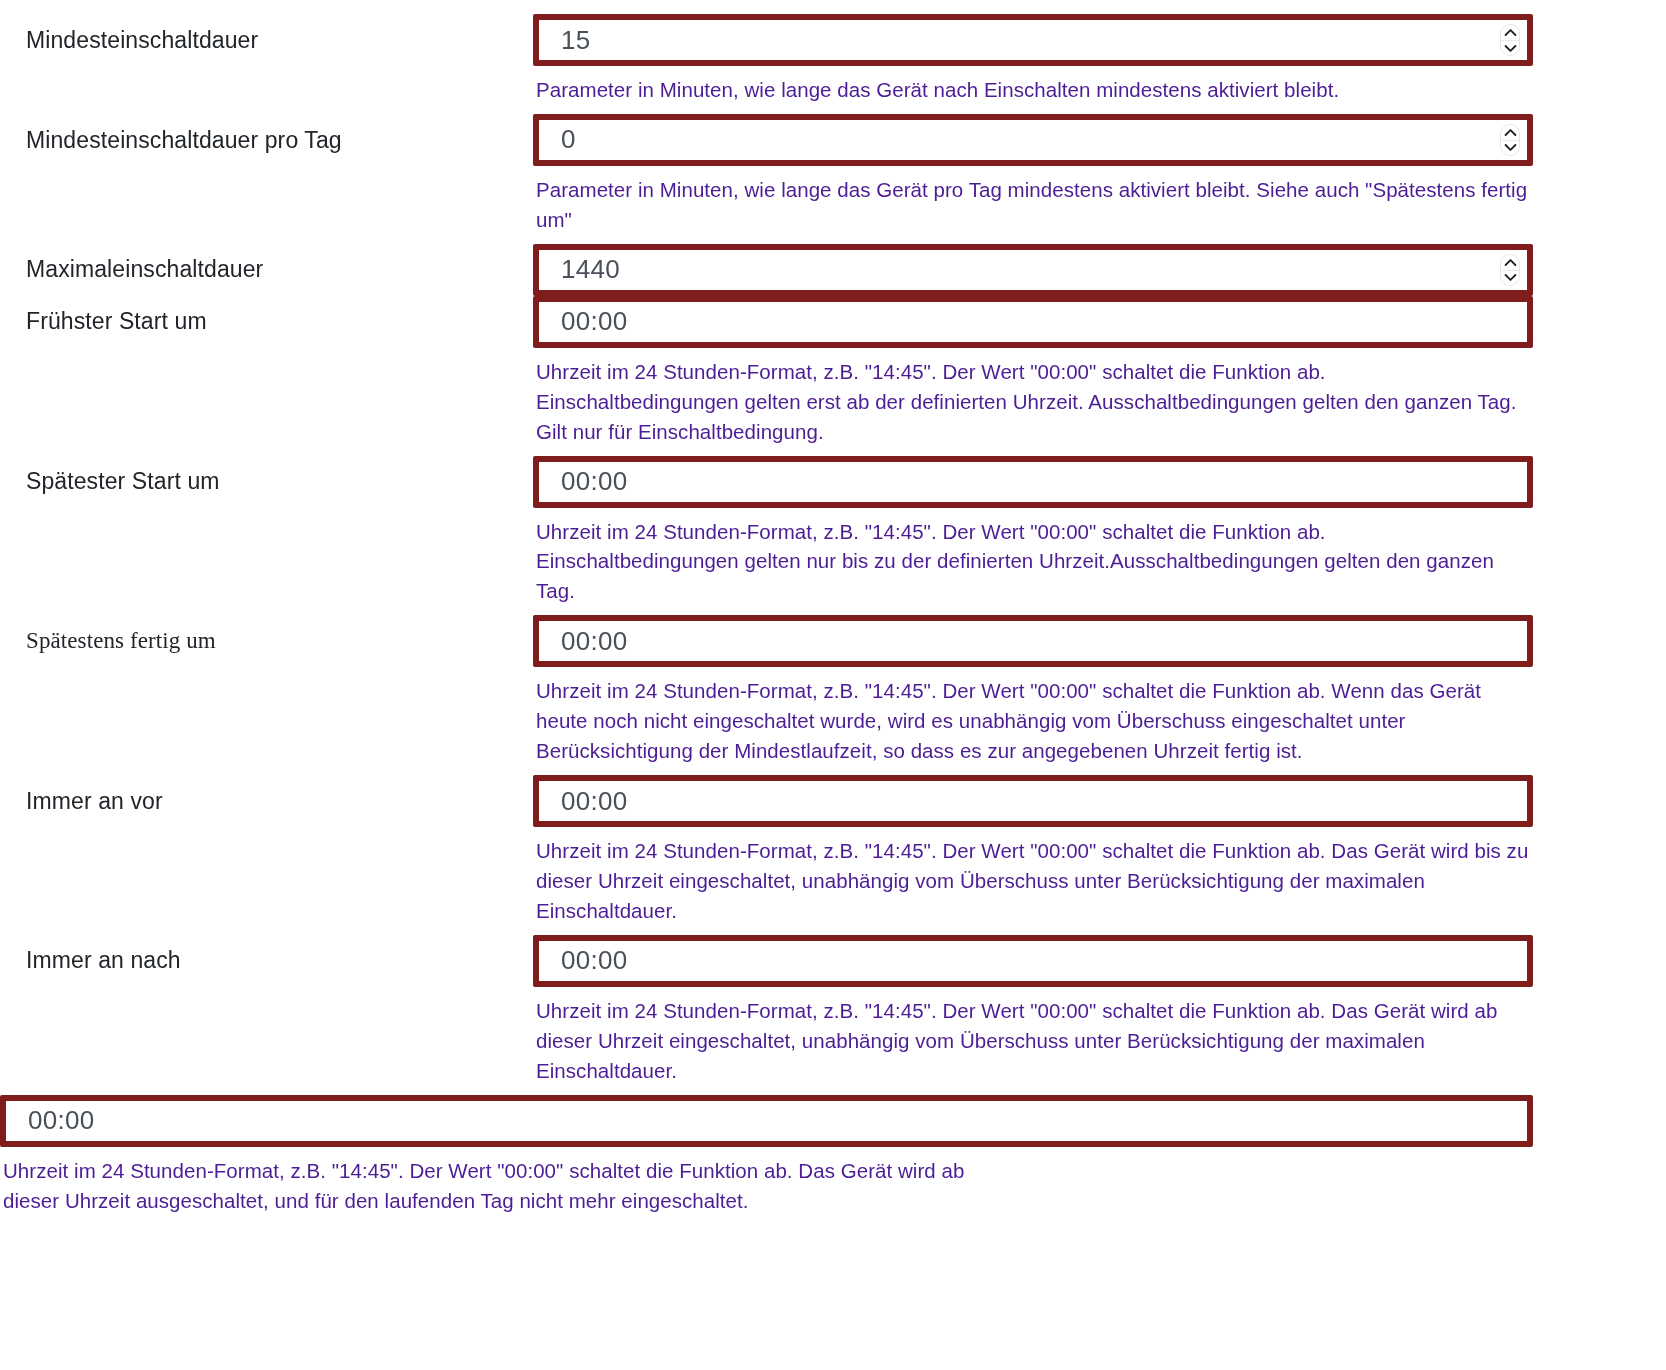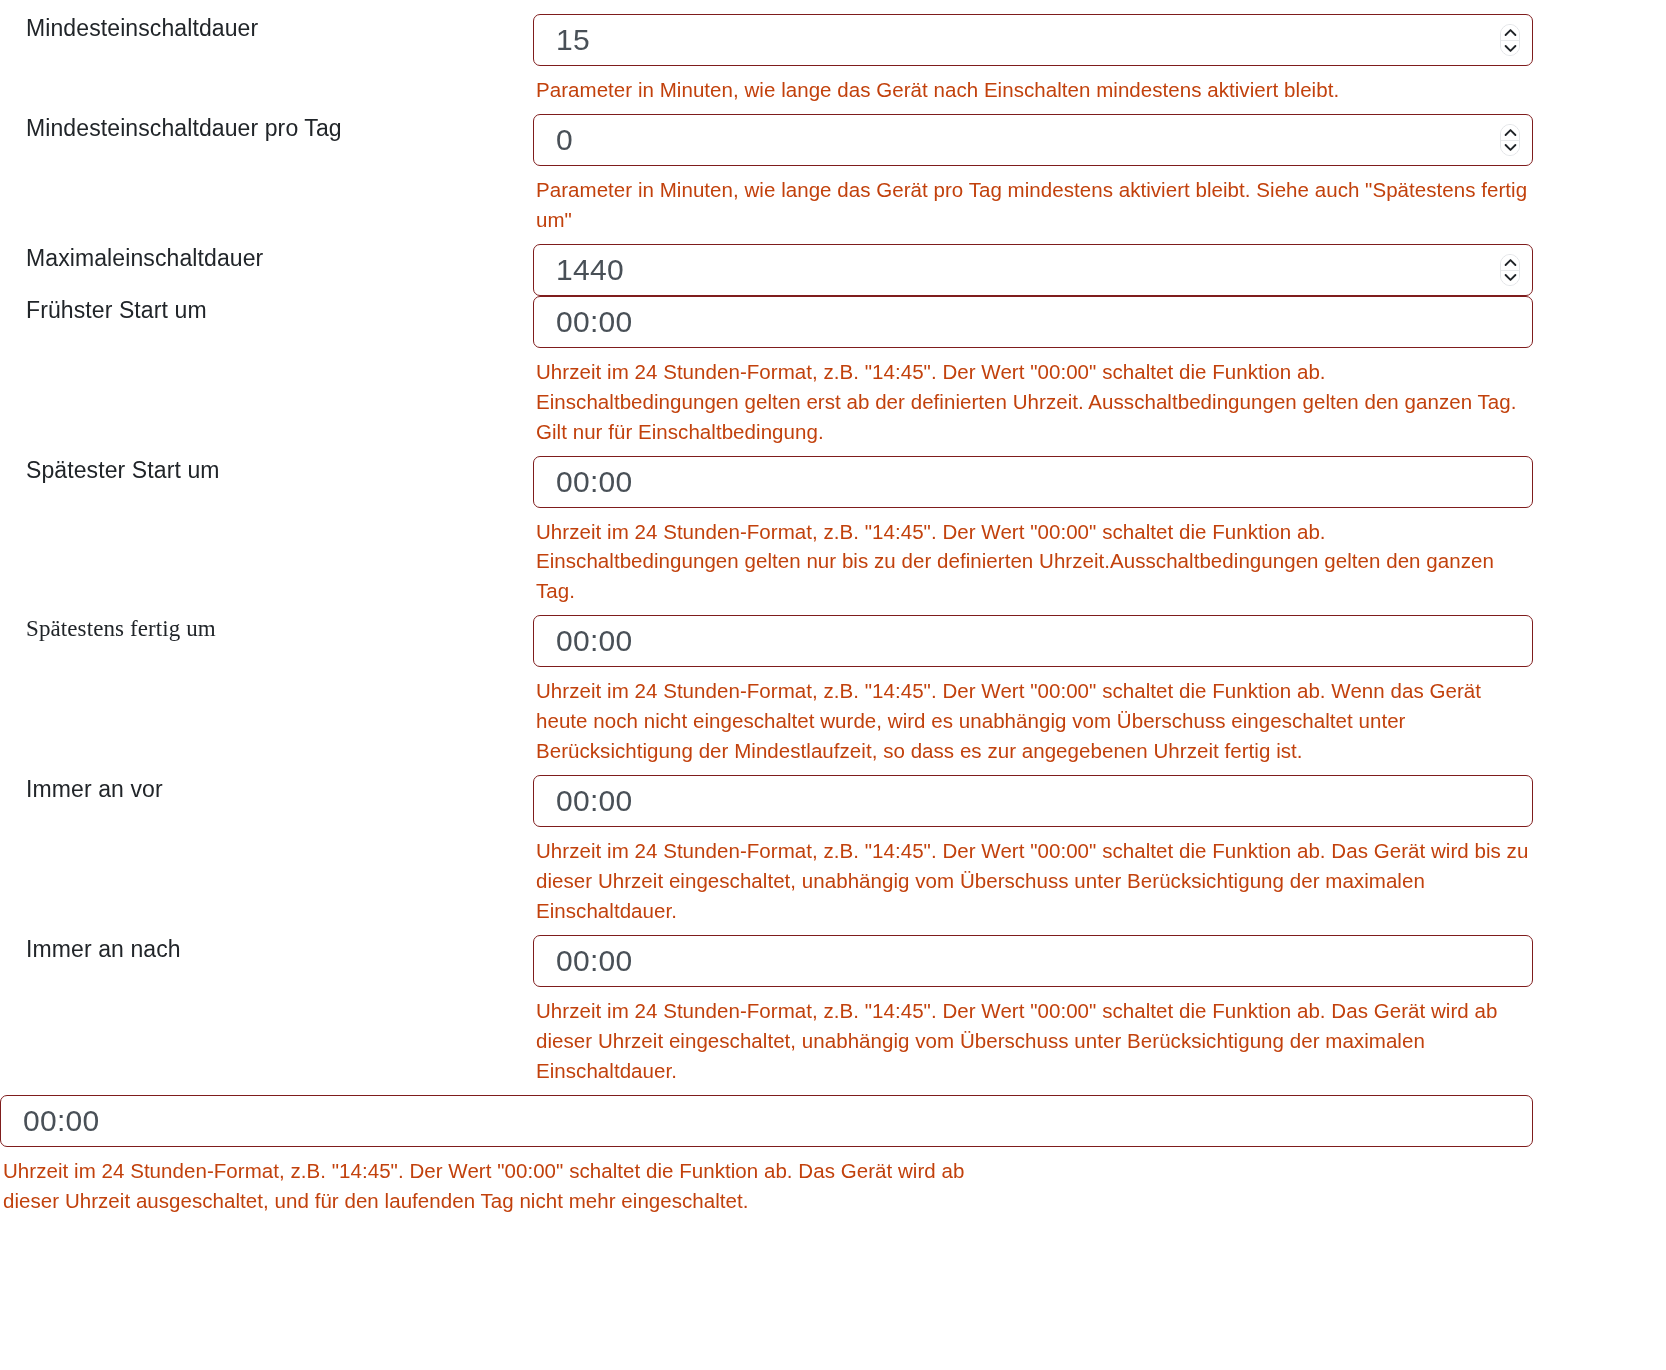--- a/index.html
+++ b/index.html
@@ -26,20 +26,21 @@
     display: flex;
     align-items: flex-start;
     width: 100%;
   }
 
   .label-col {
     width: 533px;
     flex: 0 0 533px;
     padding-left: 26px;
     display: flex;
+    align-items: center;
     min-height: 52px;
   }
 
   .field-label {
     font-size: 23px;
     line-height: 1.25;
     color: #212529;
     font-weight: 400;
     letter-spacing: 0.1px;
     white-space: nowrap;
@@ -52,25 +53,25 @@
   }
 
   .input-wrap {
     position: relative;
     width: 100%;
   }
 
   .text-input {
     width: 100%;
     height: 52px;
-    border: 1px solid #7f1d1d;
-    border-radius: 7px;
+    border: 6px solid #7f1d1d;
+    border-radius: 2px;
     background: #ffffff;
     font-family: inherit;
-    font-size: 30px;
+    font-size: 26px;
     color: #495057;
     padding: 0 22px;
     outline: none;
     line-height: 50px;
     display: block;
     letter-spacing: 0.3px;
   }
   .text-input::placeholder { color: #495057; }
 
   .stepper {
@@ -96,21 +97,21 @@
     background: #ffffff;
   }
   .stepper-btn + .stepper-btn {
     border-top: 1px solid #e8eaec;
   }
   .stepper-btn svg { display: block; }
 
   .help-text {
     font-size: 20.5px;
     line-height: 1.46;
-    color: #c2410c;
+    color: #4c1d95;
     padding: 9px 0 9px 3px;
     max-width: 1000px;
     letter-spacing: 0.05px;
   }
 </style>
 </head>
 <body>
 
 <div class="form" id="form-root">
     <div class="field-row">

